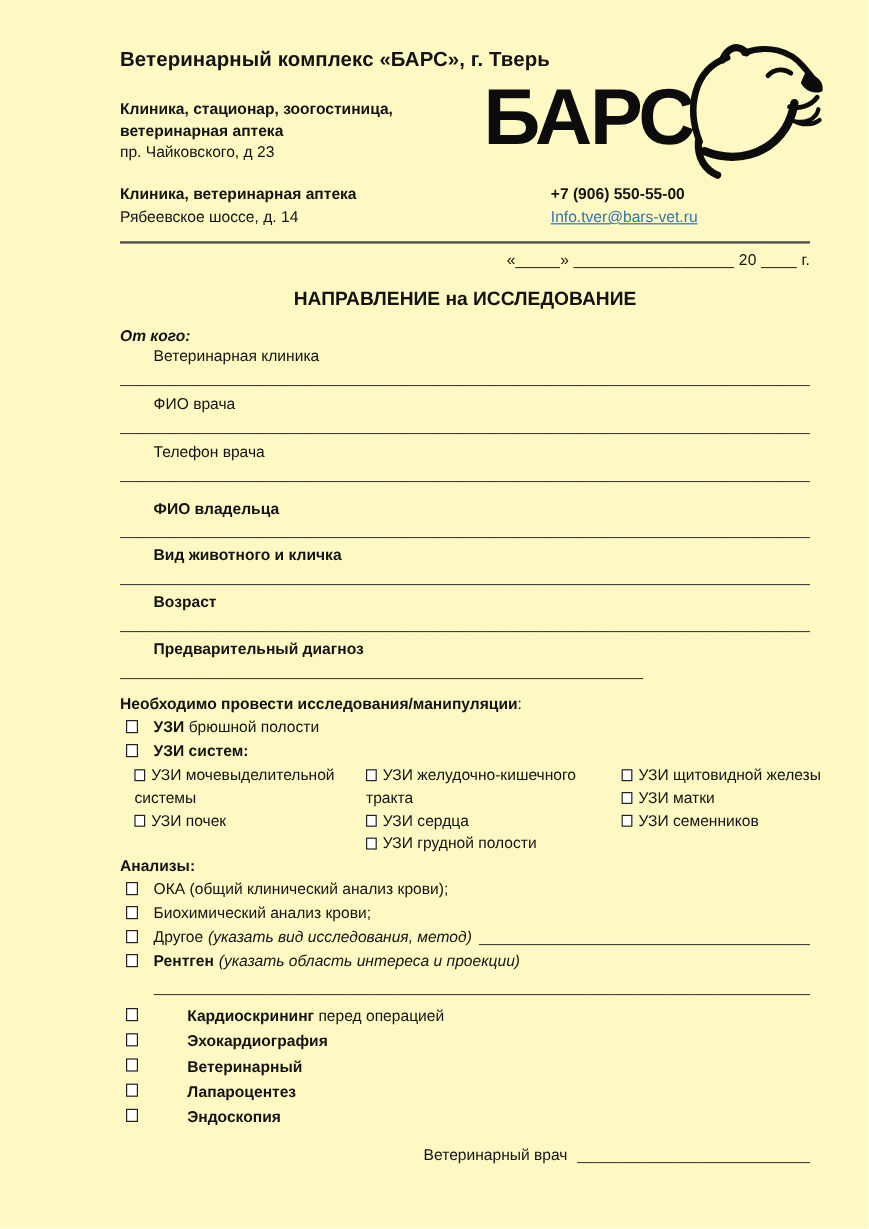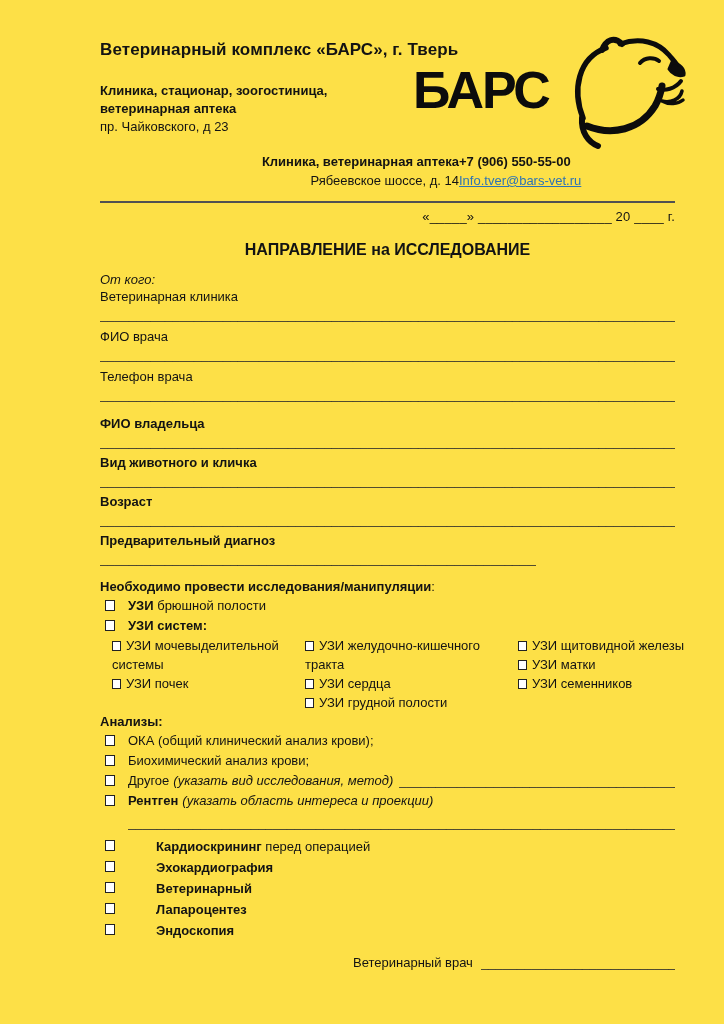--- a/index.html
+++ b/index.html
@@ -1,47 +1,47 @@
 <!DOCTYPE html>
 <html><head>
 <meta charset="utf-8">
 <style>
   * { box-sizing: border-box; }
   html,body { margin:0; padding:0; background:#ffffff; }
   body { font-family:"Liberation Sans", sans-serif; }
 
   .page {
-    position:relative; width:724px; height:1024px; background:#fde047;
+    position:relative; width:724px; height:1024px; background:#fef9c3;
     color:#131313; font-size:13px; padding:40px 49px 0 100px; overflow:hidden;
   }
   .b { font-weight:700; }
   .it { font-style:italic; }
 
   h1.org-title { font-size:17px; font-weight:700; margin:0 0 22px 0; letter-spacing:.1px; }
 
   .dept1 { line-height:18px; margin-bottom:16px; }
 
   .logo-text {
-    position:absolute; left:413px; top:64px; font-size:52px; font-weight:700;
+    position:absolute; left:403px; top:64px; font-size:66px; font-weight:700;
     line-height:1; letter-spacing:-2px; color:#0c0c0c; white-space:nowrap;
   }
   .logo-cat { position:absolute; left:552px; top:34px; width:164px; height:120px; }
 
   .branch2 { display:flex; line-height:19px; }
-  .branch2 .left { flex:1;text-align:right; }
+  .branch2 .left { flex:1; }
   .branch2 .right { width:216px; }
   a.email { color:#2E74B5; text-decoration:underline; cursor:pointer; }
 
   .divider { border-top:2px solid #515151; margin-top:11px; }
   .date-row { text-align:right; margin-top:4px; line-height:19px; letter-spacing:.2px; }
 
   .form-title { text-align:center; font-weight:700; font-size:16px; margin-top:14px; line-height:19px; }
-  .from-label { margin-top:12px; line-height:17px; font-weight:400; font-style:italic; }
-
-  .field-label { line-height:17px; }
+  .from-label { margin-top:12px; line-height:17px; font-weight:700; font-style:italic; }
+
+  .field-label { line-height:17px;margin-left:28px; }
   .blank-line { height:20px; line-height:20px; overflow:hidden; white-space:nowrap; color:#2b2b2b; }
   .fieldA { margin-bottom:3px; }
   .fieldB { margin-bottom:2px; }
   .groupB { margin-top:10px; }
   .groupB .field-label { font-weight:700; }
   .blank-short { width:436px; }
 
   .sec-heading { line-height:19px; }
   .studies { margin-top:8px; }
 

